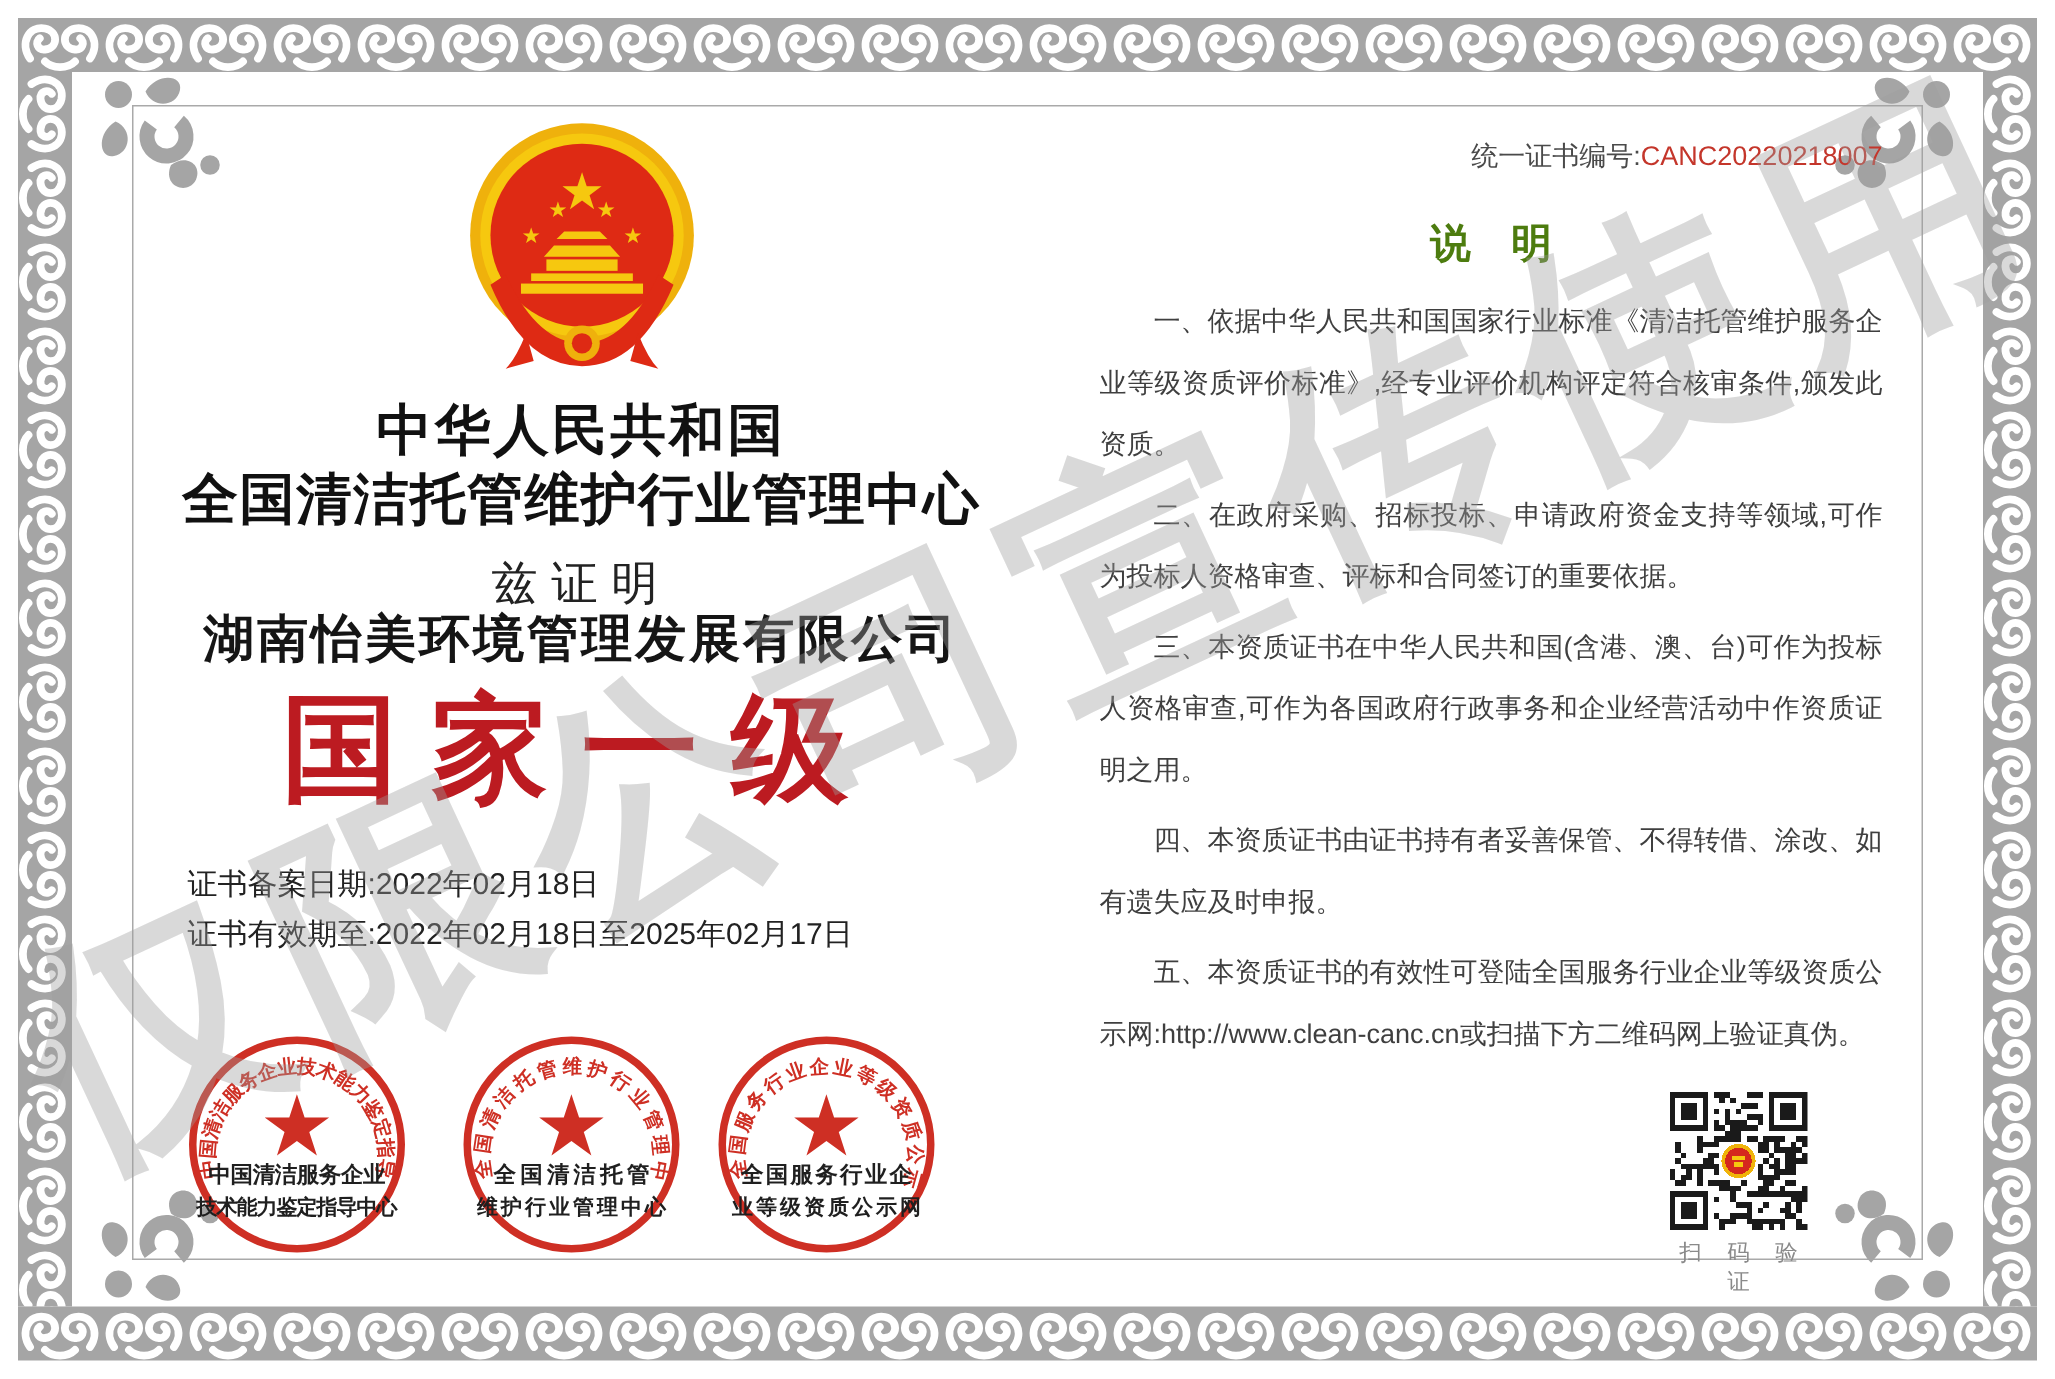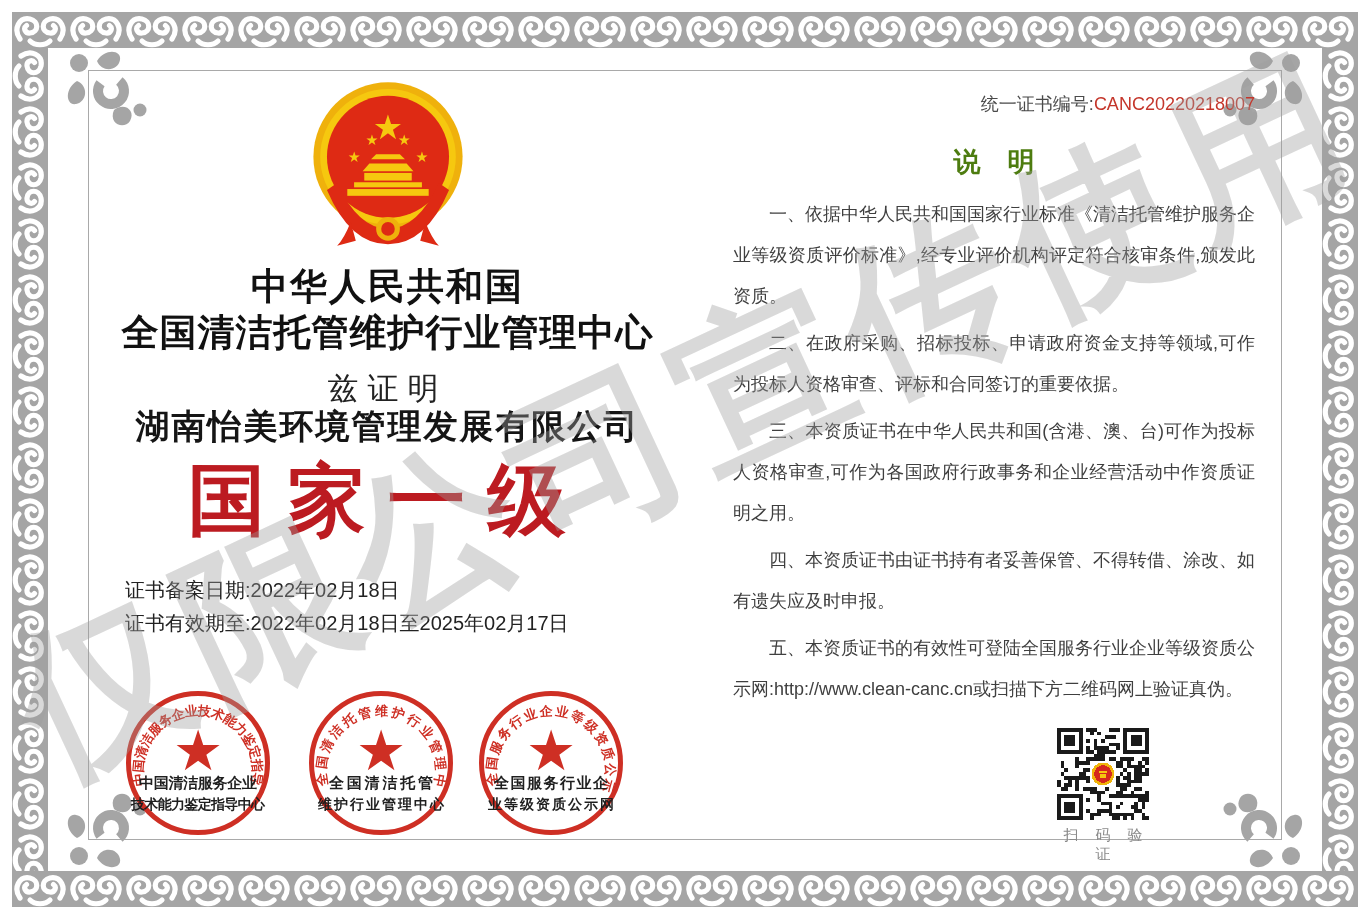--- a/index.html
+++ b/index.html
@@ -51,21 +51,21 @@
   
   .col-right{position:absolute;left:733px;top:70px;width:522px;z-index:5;}
   .serial{margin-top:22px;text-align:right;font-size:18px;color:#4a4a4a;}
   .serial .val{color:var(--accent-red);}
   .exp-heading{margin-top:28px;text-align:center;font-size:27px;line-height:36px;font-weight:bold;color:#4d7c0f;}
   .exp{margin-top:14px;}
   .exp p{margin:0 0 6px;text-indent:2em;font-size:18px;line-height:41px;color:var(--text-dark);
     text-align:justify;}
 
   
-  .qr-wrap{position:absolute;left:1044px;top:728px;width:118px;text-align:center;z-index:6;}
+  .qr-wrap{position:absolute;left:1100px;top:728px;width:118px;text-align:center;z-index:6;}
   .qr-wrap svg{display:block;margin:0 auto;width:92px;height:92px;}
   .qr-caption{margin-top:6px;font-size:15px;color:#8a8a8a;letter-spacing:17px;padding-left:17px;}
 
   
   .watermark{position:absolute;left:-115px;top:315px;width:1600px;z-index:20;
     transform:rotate(-25deg);text-align:center;font-size:170px;line-height:200px;font-weight:600;
     color:#9e9e9e;opacity:.38;letter-spacing:12px;white-space:nowrap;pointer-events:none;}
 
   .hidden-defs{position:absolute;width:0;height:0;overflow:hidden;}
 </style>

